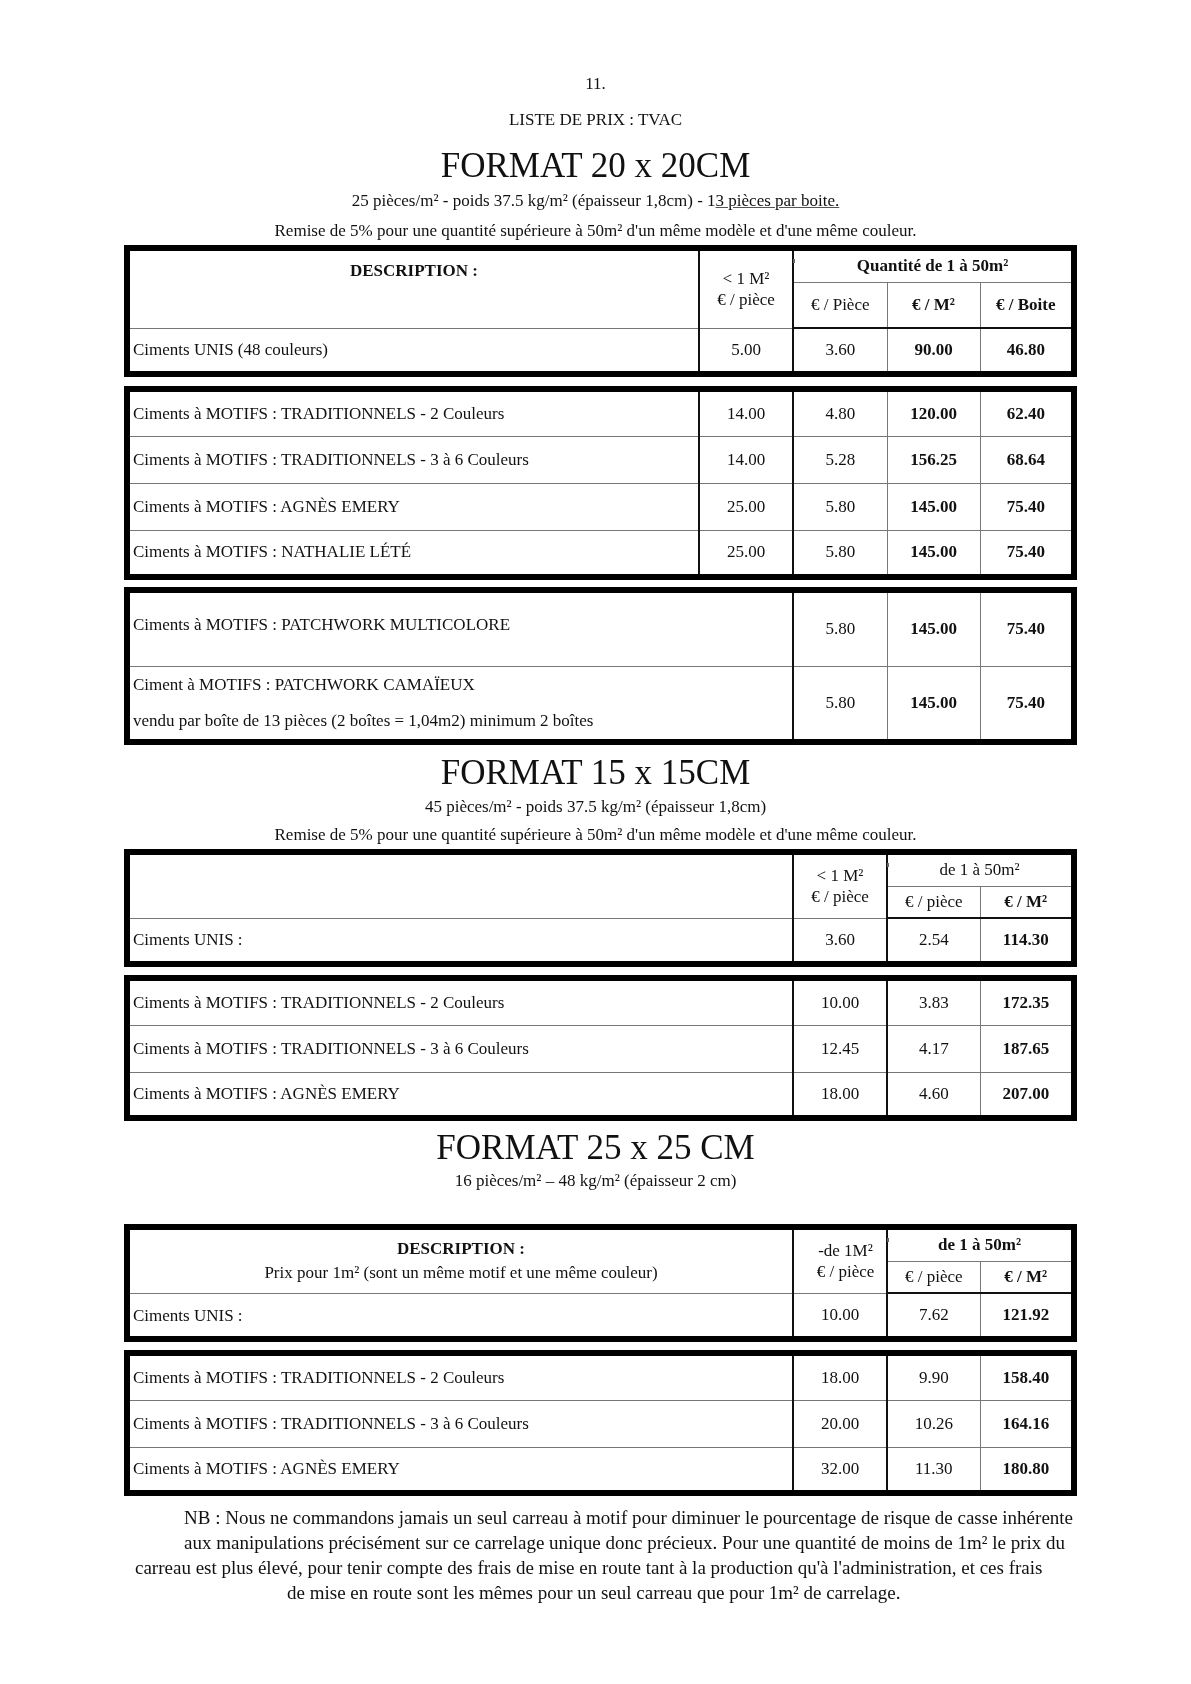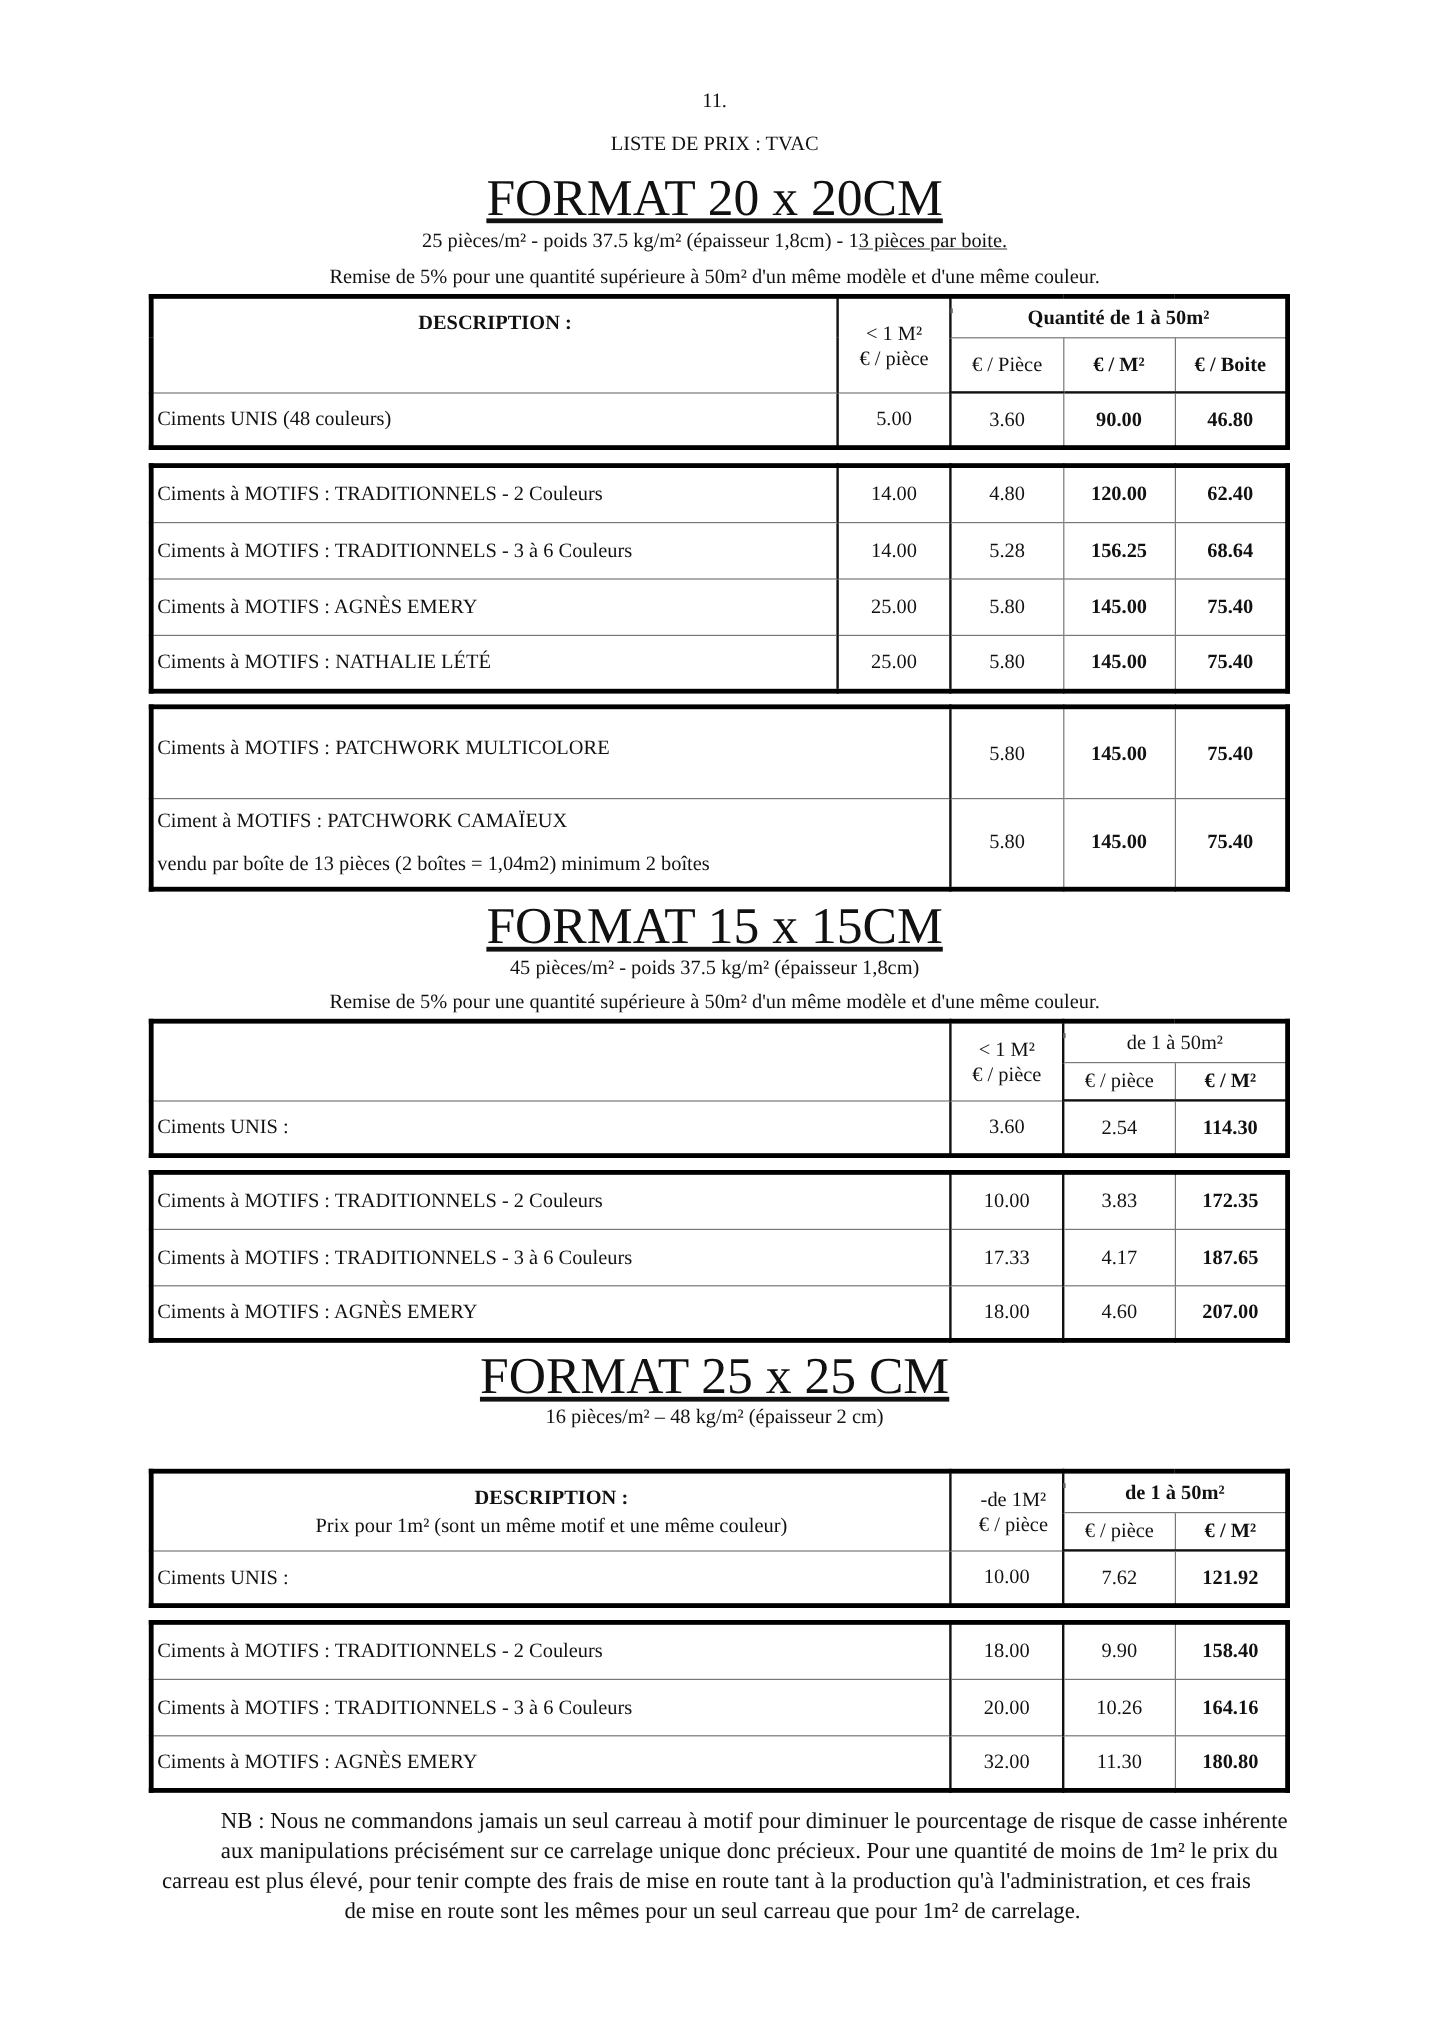--- a/index.html
+++ b/index.html
@@ -1,27 +1,27 @@
 <!DOCTYPE html>
 <html><head>
   <meta charset="utf-8">
   <style>
     html, body { margin: 0; padding: 0; background: #ffffff; }
     body { width: 1191px; height: 1684px; position: relative; font-family: "Liberation Serif", "DejaVu Serif", serif; color: #111; }
     .page { position: absolute; left: 0; top: 0; width: 1191px; height: 1684px; }
     .center-line { position: absolute; left: 0; width: 1191px; text-align: center; }
     .page-num { top: 74px; font-size: 17px; }
     .list-title { top: 110px; font-size: 17px; }
-    .format-title { font-size: 43px; line-height: 40px; letter-spacing: 0px; text-decoration: underline; }
+    .format-title { font-size: 35px; line-height: 40px; letter-spacing: 0px; }
     .sub { font-size: 17px; line-height: 22px; }
     .uline { text-decoration: underline; text-decoration-color: #555; }
 
     table.pt { position: absolute; left: 124px; width: 947px; border-collapse: collapse; font-size: 17px; table-layout: fixed; }
     table.pt td { border: 1px solid #777; padding: 0 4px; vertical-align: middle; }
-    table.pt.outer { border: 4px solid #000000; }
+    table.pt.outer { border: 6px solid #000000; }
     table.pt td.desc { text-align: left; padding-left: 3px; }
     table.pt td.num { text-align: center; }
     table.pt td.bold { font-weight: bold; margin-top: 30px; }
     table.pt td.thick-l { border-left: 2px solid #111; }
     table.pt tr.thick-b td { border-bottom: 2px solid #111; }
     .hdr-bold { font-weight: bold; }
     .tick { position: relative; }
     .tick::after { content: ""; position: absolute; right: -3px; top: 8px; width: 2px; height: 4px; background: #666; }
 
     .nb { position: absolute; left: 132px; width: 947px; top: 1505px; font-size: 19px; line-height: 25px; }
@@ -179,21 +179,21 @@
       </colgroup>
     <tbody>
         <tr style="height:47px">
       <td class="desc">Ciments à MOTIFS : TRADITIONNELS - 2 Couleurs</td>
       <td class="num thick-l">10.00</td>
       <td class="num thick-l">3.83</td>
       <td class="num bold">172.35</td>
     </tr>
     <tr style="height:47px">
       <td class="desc">Ciments à MOTIFS : TRADITIONNELS - 3 à 6 Couleurs</td>
-      <td class="num thick-l">17.33</td>
+      <td class="num thick-l">12.45</td>
       <td class="num thick-l">4.17</td>
       <td class="num bold">187.65</td>
     </tr>
     <tr style="height:46px">
       <td class="desc">Ciments à MOTIFS :  AGNÈS EMERY</td>
       <td class="num thick-l">18.00</td>
       <td class="num thick-l">4.60</td>
       <td class="num bold">207.00</td>
     </tr>
   </tbody>

